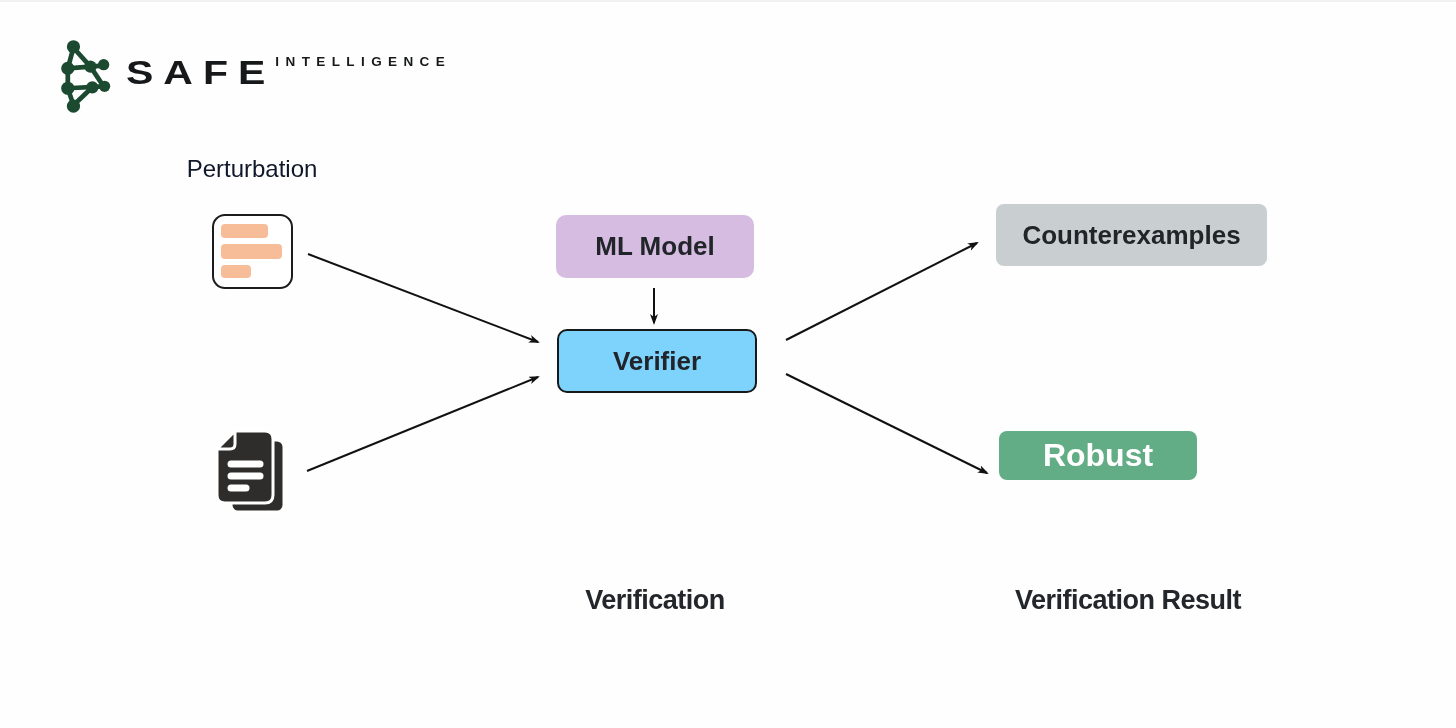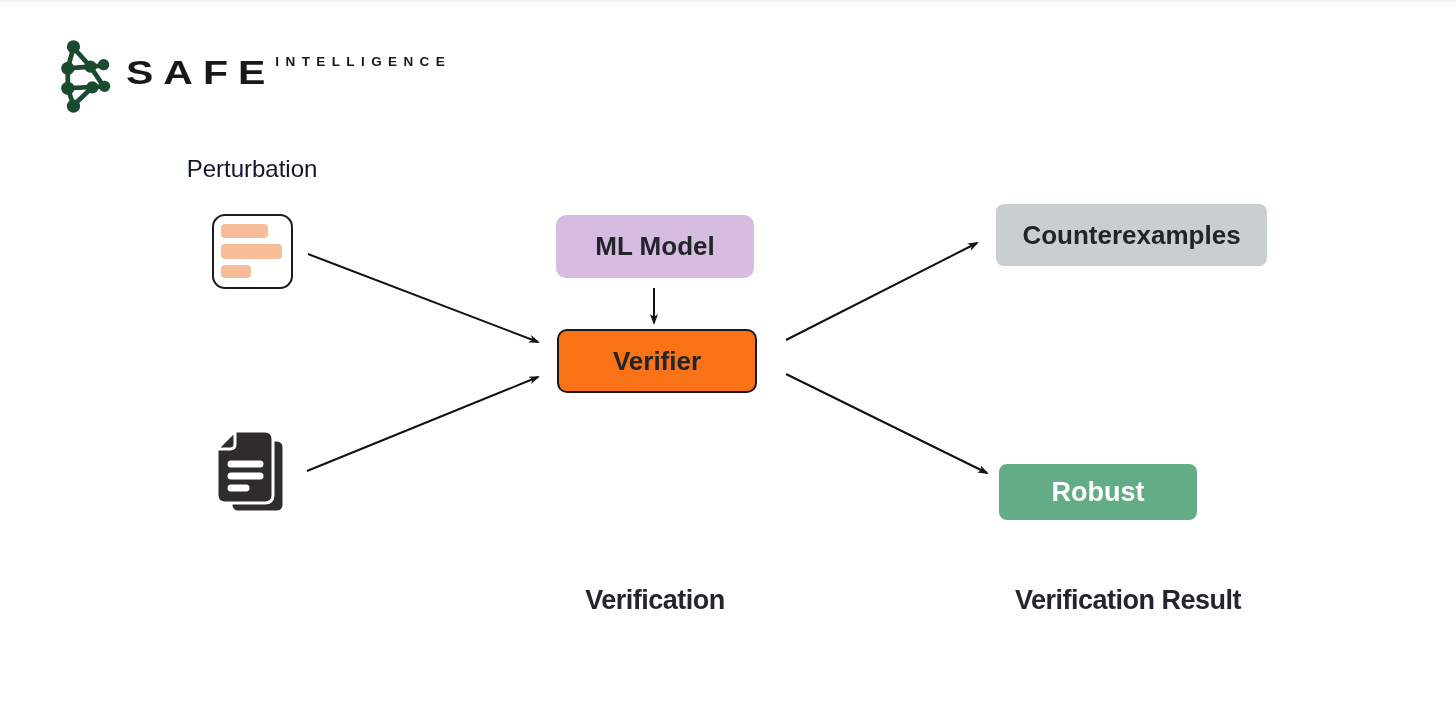--- a/index.html
+++ b/index.html
@@ -40,23 +40,23 @@
   .node {
     position: absolute;
     display: flex;
     align-items: center;
     justify-content: center;
     font-weight: 700;
     color: #212529;
   }
   .node-ml      { left: 556px; top: 213px; width: 198px; height: 63px; border-radius: 10px; font-size: 26px; }
   .node-verifier{ left: 557px; top: 327px; width: 200px; height: 64px; border-radius: 10px; font-size: 26px;
-                  background: #f97316; border: 2.5px solid #16181a; }
+                  background: #7dd3fc; border: 2.5px solid #16181a; }
   .node-counter { left: 996px; top: 202px; width: 271px; height: 62px; border-radius: 8px; font-size: 26px; }
-  .node-robust  { left: 999px; top: 462px; width: 198px; height: 56px; border-radius: 8px; font-size: 27px; }
+  .node-robust  { left: 999px; top: 429px; width: 198px; height: 49px; border-radius: 8px; font-size: 32px; }
 
   
   .io-label {
     position: absolute;
     font-weight: 400;
     font-size: 24px;
     color: #0f172a;
     text-align: center;
   }
   .label-perturbation { left: 152px; top: 153px; width: 200px; }

